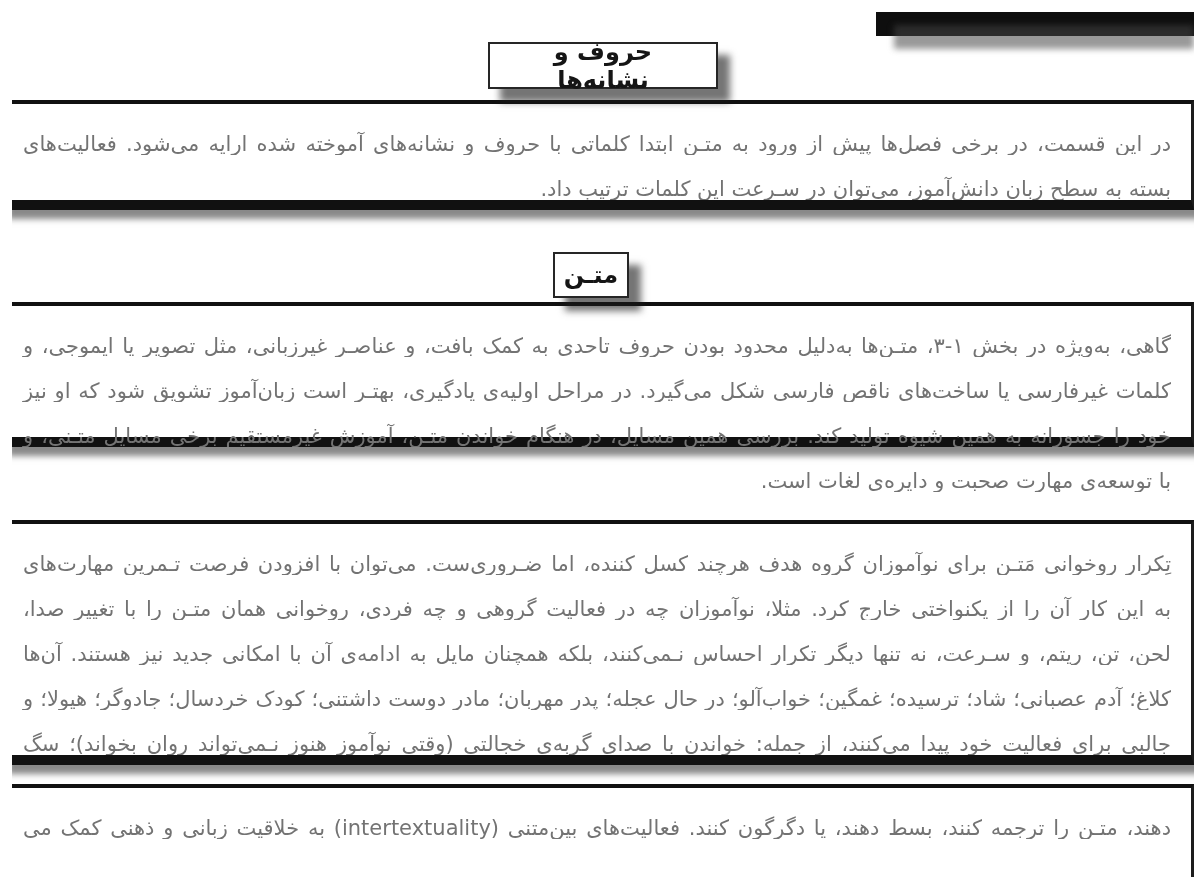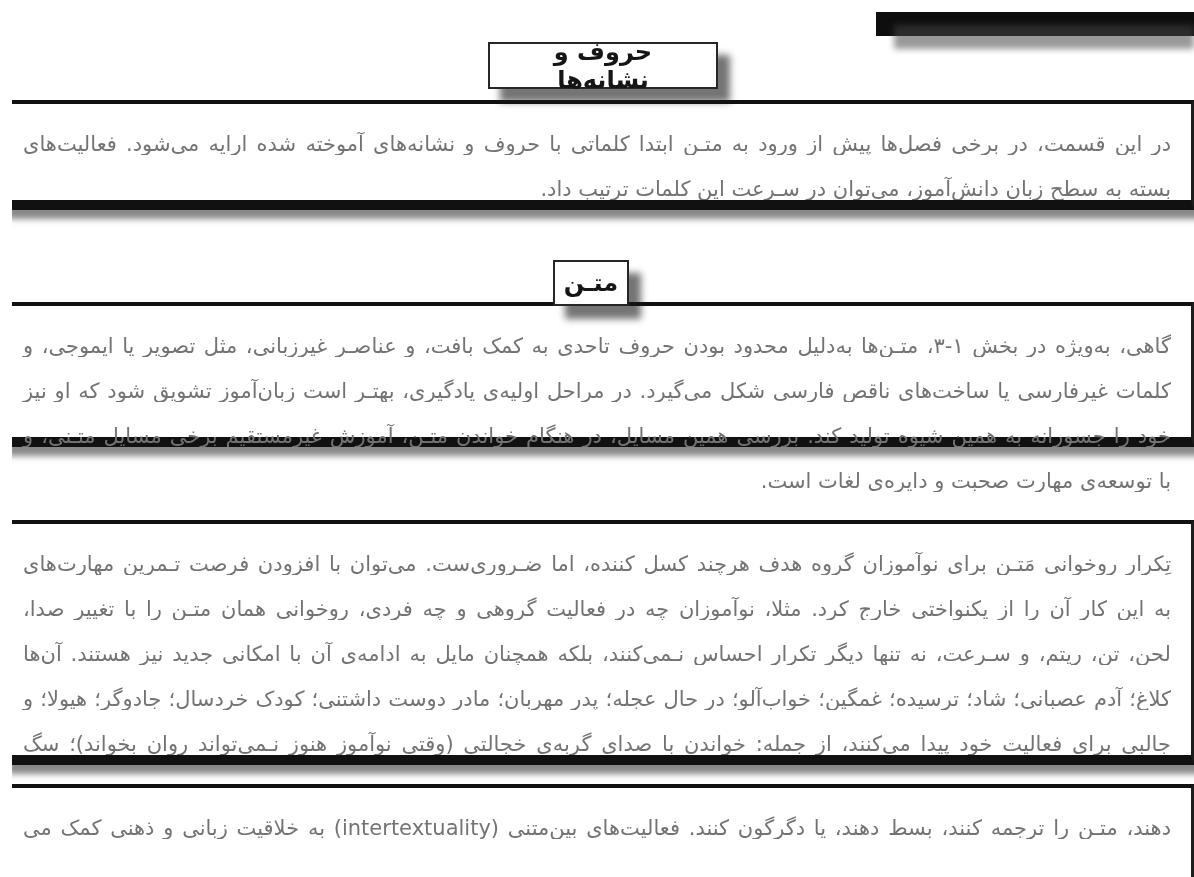--- a/index.html
+++ b/index.html
@@ -31,21 +31,21 @@
     border: 2px solid #262626;
     box-shadow: 12px 13px 7px rgba(25,25,25,0.6);
     font-size: 24px;
     font-weight: bold;
     text-align: center;
     z-index: 3;
     display: flex; align-items: center; justify-content: center;
     color: #151515;
   }
   .hbox-letters { left: 488px; top: 30px; width: 230px; height: 47px; }
-  .hbox-text    { left: 553px; top: 248px; width: 76px; height: 46px; }
+  .hbox-text    { left: 553px; top: 240px; width: 76px; height: 46px; }
   
   .tbox {
     position: absolute; left: 0; right: 0;
     background: #ffffff;
     border-top: 4px solid #111111;
     border-bottom: 10px solid #111111;
     border-left: 3px solid #1d1d1d;
     border-right: 3px solid #1d1d1d;
     box-shadow: 8px 9px 6px rgba(40,40,40,0.55);
     padding: 6px 8px 0 8px;

